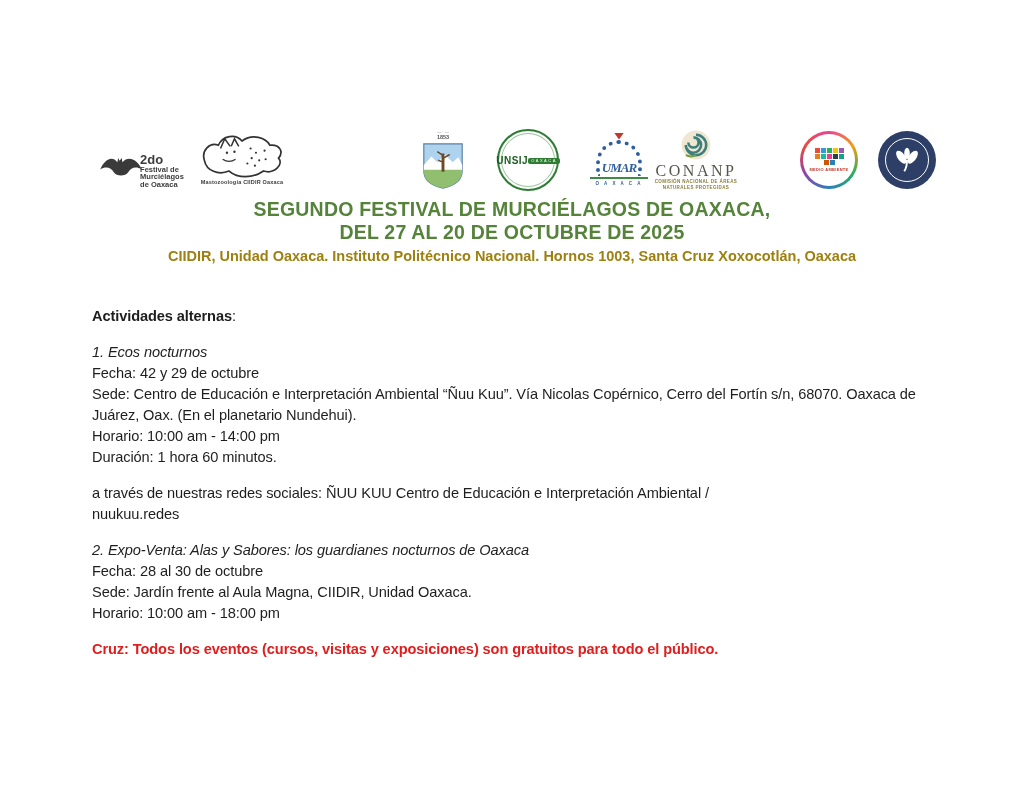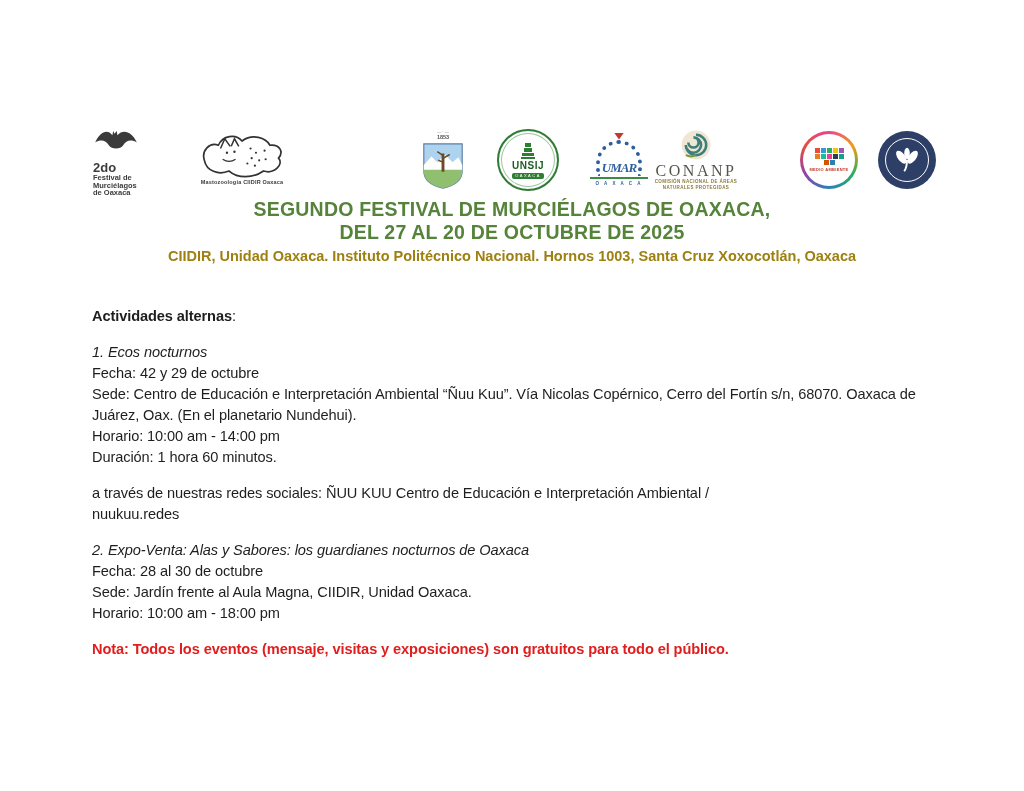--- a/index.html
+++ b/index.html
@@ -3,21 +3,21 @@
 <meta charset="utf-8">
 <style>
   html,body{margin:0;padding:0;background:#ffffff;}
   .page{position:relative;width:1024px;height:791px;background:#ffffff;overflow:hidden;
         font-family:"Liberation Sans","DejaVu Sans",sans-serif;color:#1e1e1e;}
 
   
   .logo{position:absolute;display:flex;flex-direction:column;align-items:center;justify-content:center;}
 
   
-  .logo-bat{left:93px;top:130px;width:96px;height:58px;flex-direction:column;align-items:flex-start;}
+  .logo-bat{left:93px;top:130px;width:96px;height:58px;flex-direction:row;align-items:flex-end;}
   .logo-bat svg{width:46px;height:40px;flex:0 0 auto;margin-right:-4px;}
   .bat-text{display:flex;flex-direction:column;line-height:1;color:#3c3c3c;}
   .bat-text .b1{font-size:13px;font-weight:bold;}
   .bat-text .b2,.bat-text .b3,.bat-text .b4{font-size:7.5px;font-weight:bold;}
 
   
   .logo-masto{left:193px;top:124px;width:98px;height:68px;}
   .logo-masto svg{width:86px;height:50px;}
   .masto-caption{font-size:5.5px;font-weight:bold;color:#3c3c3c;margin-top:-2px;letter-spacing:.2px;}
 
@@ -30,21 +30,21 @@
 
   
   .logo-crest{left:408px;top:124px;width:70px;height:70px;}
   .crest-tiny{font-size:4px;color:#6b6b6b;line-height:5px;text-align:center;}
   .crest-year{font-size:5.5px;color:#555;font-weight:bold;line-height:7px;}
   .logo-crest svg{width:44px;height:48px;margin-top:1px;}
 
   
   .logo-unsij{left:493px;top:126px;width:70px;height:68px;}
   .unsij-circle{width:62px;height:62px;border-radius:50%;border:2px solid #2f7c34;
-                display:flex;flex-direction:column;align-items:center;justify-content:center;box-sizing:border-box;
+                display:flex;align-items:center;justify-content:center;box-sizing:border-box;
                 box-shadow:inset 0 0 0 2px #fff, inset 0 0 0 3px #9cc49e;}
   .unsij-name{font-size:10px;font-weight:800;color:#1c5d22;letter-spacing:.5px;line-height:10px;margin-top:1px;}
   .unsij-sub{margin-top:2px;background:#2f7c34;color:#fff;font-size:4px;letter-spacing:1.5px;
              padding:1px 3px;border-radius:2px;line-height:4px;}
   .logo-unsij svg{width:16px;height:18px;}
 
   
   .logo-umar{left:577px;top:124px;width:84px;height:70px;}
   .umar-flag{width:10px;height:7px;background:#c0392b;clip-path:polygon(0 0,100% 0,50% 100%);}
   .umar-arch{width:46px;height:36px;border:4px dotted #2f5f9e;border-bottom:none;
@@ -232,16 +232,16 @@
     <p>a través de nuestras redes sociales: ÑUU KUU Centro de Educación e Interpretación Ambiental /</p>
     <p>nuukuu.redes</p>
     <div class="pgap"></div>
 
     <p class="italic">2. Expo-Venta: Alas y Sabores: los guardianes nocturnos de Oaxaca</p>
     <p>Fecha: 28 al 30 de octubre</p>
     <p>Sede: Jardín frente al Aula Magna, CIIDIR, Unidad Oaxaca.</p>
     <p>Horario: 10:00 am - 18:00 pm</p>
     <div class="pgap"></div>
 
-    <p class="note">Nota: Todos los eventos (mensaje, visitas y exposiciones) son gratuitos para todo el público.</p>
+    <p class="note">Cruz: Todos los eventos (cursos, visitas y exposiciones) son gratuitos para todo el público.</p>
   </div>
 
 </div>
 
 </body></html>

